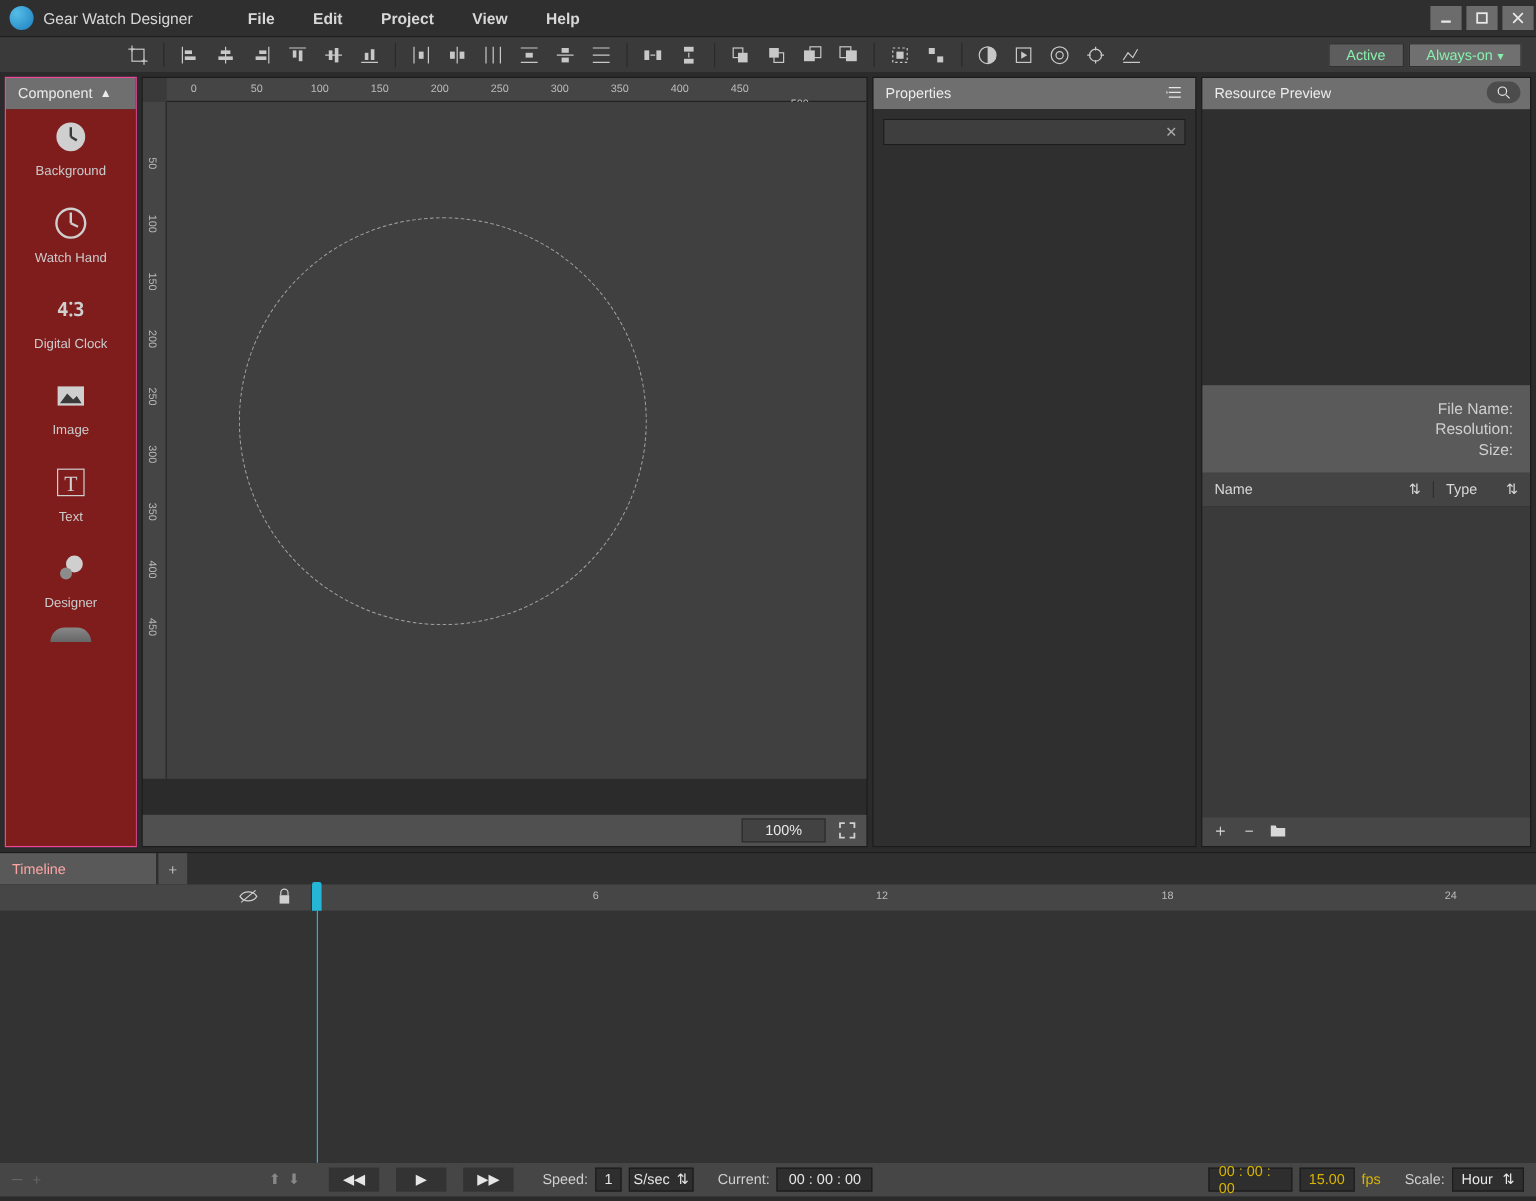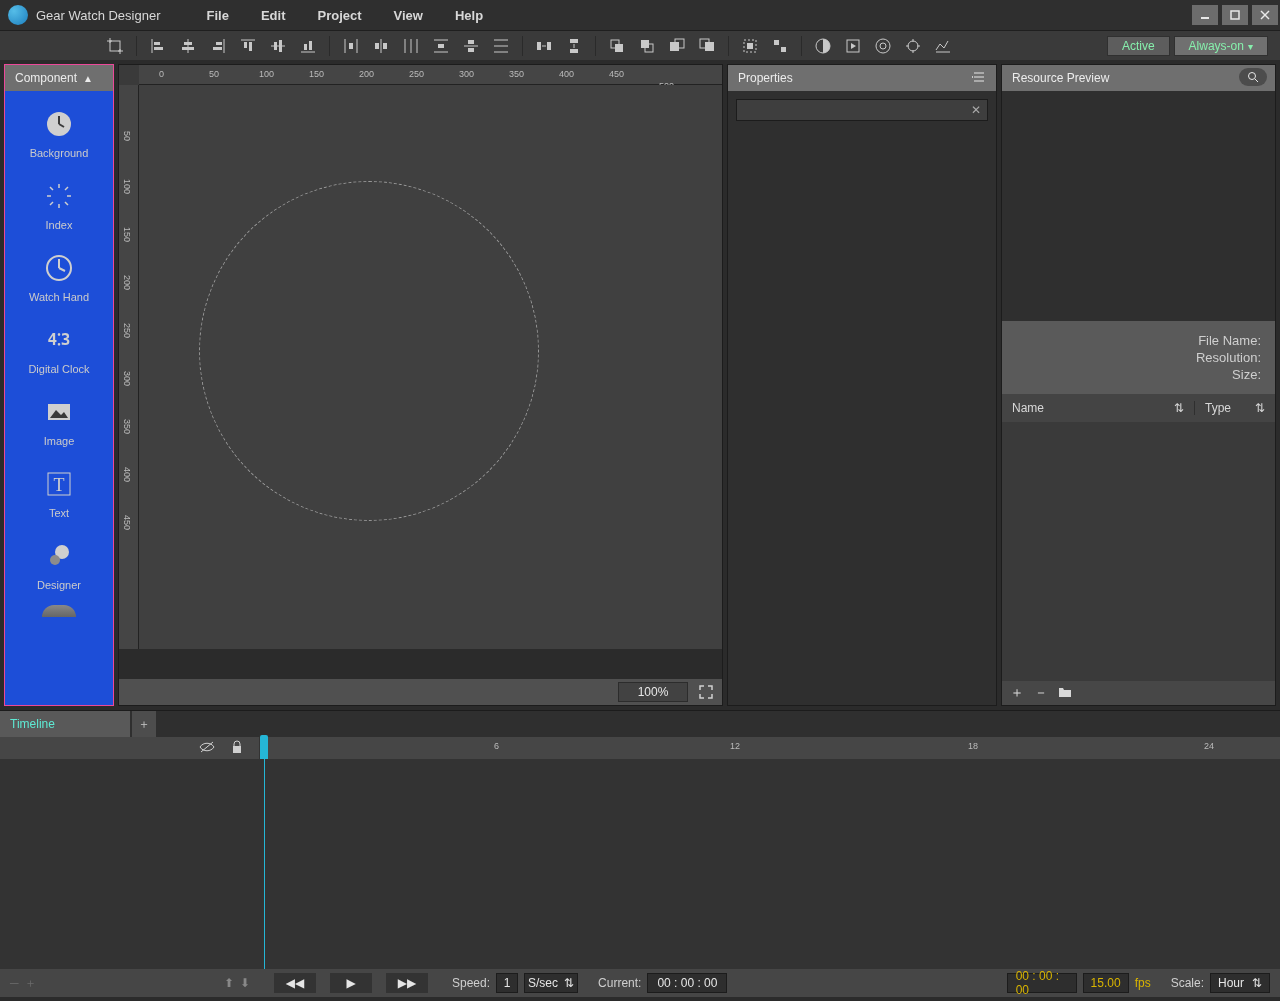--- a/index.html
+++ b/index.html
@@ -24,21 +24,21 @@
   .mode-btn.alw { background:#707070; }
   .mode-btn .arrow::after { content:"▾"; margin-left:4px; font-size:10px;}
 
   
   .main { height:650px; display:flex; padding:4px; gap:4px; background:#2b2b2b; }
 
   
   .panel-header { height:26px; display:flex; align-items:center; background:#6f6f6f; color:#ececec; padding:0 10px; font-size:12px; }
   .panel-header .chev { margin-left:6px; font-size:10px;}
   .component { width:110px; display:flex; flex-direction:column; border:1px solid #ec4899; }
-  .component-list { flex:1; background:#1d4ed8; overflow:hidden; display:flex; flex-direction:column; align-items:center; padding-top:10px; }
+  .component-list { flex:1; background:#7f1d1d; overflow:hidden; display:flex; flex-direction:column; align-items:center; }
   .comp-item { width:100%; text-align:center; color:#cbcbcb; font-size:11px; padding:6px 0 14px 0;}
   .comp-icon { width:34px; height:34px; margin:0 auto 6px; display:flex; align-items:center; justify-content:center; }
   .comp-icon svg { width:30px; height:30px; }
   .comp-peek { width:34px; height:12px; background:linear-gradient(#888,#666); border-radius:20px 20px 0 0 ; margin:0 auto; }
 
   
   .canvas-wrap { flex:1; border:1px solid #1c1c1c; display:flex; flex-direction:column; min-width:0;}
   .canvas-tab { height:26px; background:#5a5a5a; color:#e5e5e5; display:flex; align-items:center; justify-content:center; font-size:13px;}
   .canvas-area { flex:1; background:#3a3a3a; position:relative; overflow:hidden;}
   .ruler-h { position:absolute; top:0; left:20px; right:0; height:20px; background:#454545; border-bottom:1px solid #222;}
@@ -64,21 +64,21 @@
   .rp-info div { margin:2px 0;}
   .rp-cols { height:28px; background:#444; display:flex; align-items:center; color:#d8d8d8;}
   .rp-col { padding:0 10px; display:flex; align-items:center; gap:4px;}
   .rp-col.nm { flex:1; border-right:1px solid #2f2f2f;}
   .rp-list { flex:1; background:#3a3a3a;}
   .rp-footer { height:24px; background:#474747; display:flex; align-items:center; gap:10px; padding:0 8px; color:#d8d8d8; font-size:14px;}
 
   
   .timeline { height:287px; background:#2b2b2b; border-top:1px solid #1c1c1c;}
   .tl-tabrow { height:26px; background:#2f2f2f; display:flex; }
-  .tl-tab { width:130px; background:#595959; color:#5eead4; display:flex; align-items:center; padding:0 10px;}
+  .tl-tab { width:130px; background:#595959; color:#fca5a5; display:flex; align-items:center; padding:0 10px;}
   .tl-add { width:24px; background:#4d4d4d; color:#c8c8c8; display:flex; align-items:center; justify-content:center; margin-left:2px;}
   .tl-ruler { height:22px; background:#464646; display:flex; position:relative; color:#cfcfcf; font-size:11px;}
   .tl-left { width:260px; height:100%; display:flex; align-items:center; justify-content:flex-end; gap:16px; padding:0 16px; border-right:1px solid #333;}
   .play-marker { position:absolute; left:273px; top:-2px; width:8px; height:26px; background:#25b6d6; border-radius:2px;}
   .tl-track-area { height:210px; background:#333; position:relative;}
   .play-line { position:absolute; left:276px; top:0; width:1px; height:100%; background:#25b6d6;}
   .tl-footer { height:28px; background:#464646; display:flex; align-items:center; color:#cfcfcf; font-size:12px;}
   .tl-footer .sec { display:flex; align-items:center; gap:6px; padding:0 10px;}
   .tl-play { width:42px; height:20px; background:#333; margin:0 4px; display:flex; align-items:center; justify-content:center; color:#e6e6e6;}
   .tl-box { background:#2e2e2e; border:1px solid #1c1c1c; height:20px; padding:0 8px; display:flex; align-items:center; justify-content:center; color:#e6e6e6;}
@@ -326,37 +326,20 @@
               <circle cx="15" cy="15" r="12" fill="#cfcfcf"></circle>
               <line x1="15" y1="15" x2="15" y2="7" stroke="#3a3a3a" stroke-width="2"></line>
               <line x1="15" y1="15" x2="20" y2="18" stroke="#3a3a3a" stroke-width="2"></line>
             </svg>
           </div>
         <div>Background</div>
       </div>
       <div class="comp-item">
         <div class="comp-icon">
             <svg viewBox="0 0 30 30">
-              <g stroke="#cfcfcf" stroke-width="1.5">
-                <line x1="15" y1="3" x2="15" y2="7"></line>
-                <line x1="15" y1="23" x2="15" y2="27"></line>
-                <line x1="3" y1="15" x2="7" y2="15"></line>
-                <line x1="23" y1="15" x2="27" y2="15"></line>
-                <line x1="6" y1="6" x2="9" y2="9"></line>
-                <line x1="21" y1="21" x2="24" y2="24"></line>
-                <line x1="24" y1="6" x2="21" y2="9"></line>
-                <line x1="6" y1="24" x2="9" y2="21"></line>
-              </g>
-            </svg>
-          </div>
-        <div>Index</div>
-      </div>
-      <div class="comp-item">
-        <div class="comp-icon">
-            <svg viewBox="0 0 30 30">
               <circle cx="15" cy="15" r="12" fill="none" stroke="#cfcfcf" stroke-width="2"></circle>
               <line x1="15" y1="15" x2="15" y2="6" stroke="#cfcfcf" stroke-width="2"></line>
               <line x1="15" y1="15" x2="21" y2="18" stroke="#cfcfcf" stroke-width="2"></line>
             </svg>
           </div>
         <div>Watch Hand</div>
       </div>
       <div class="comp-item">
         <div class="comp-icon">
             <svg viewBox="0 0 30 30">

